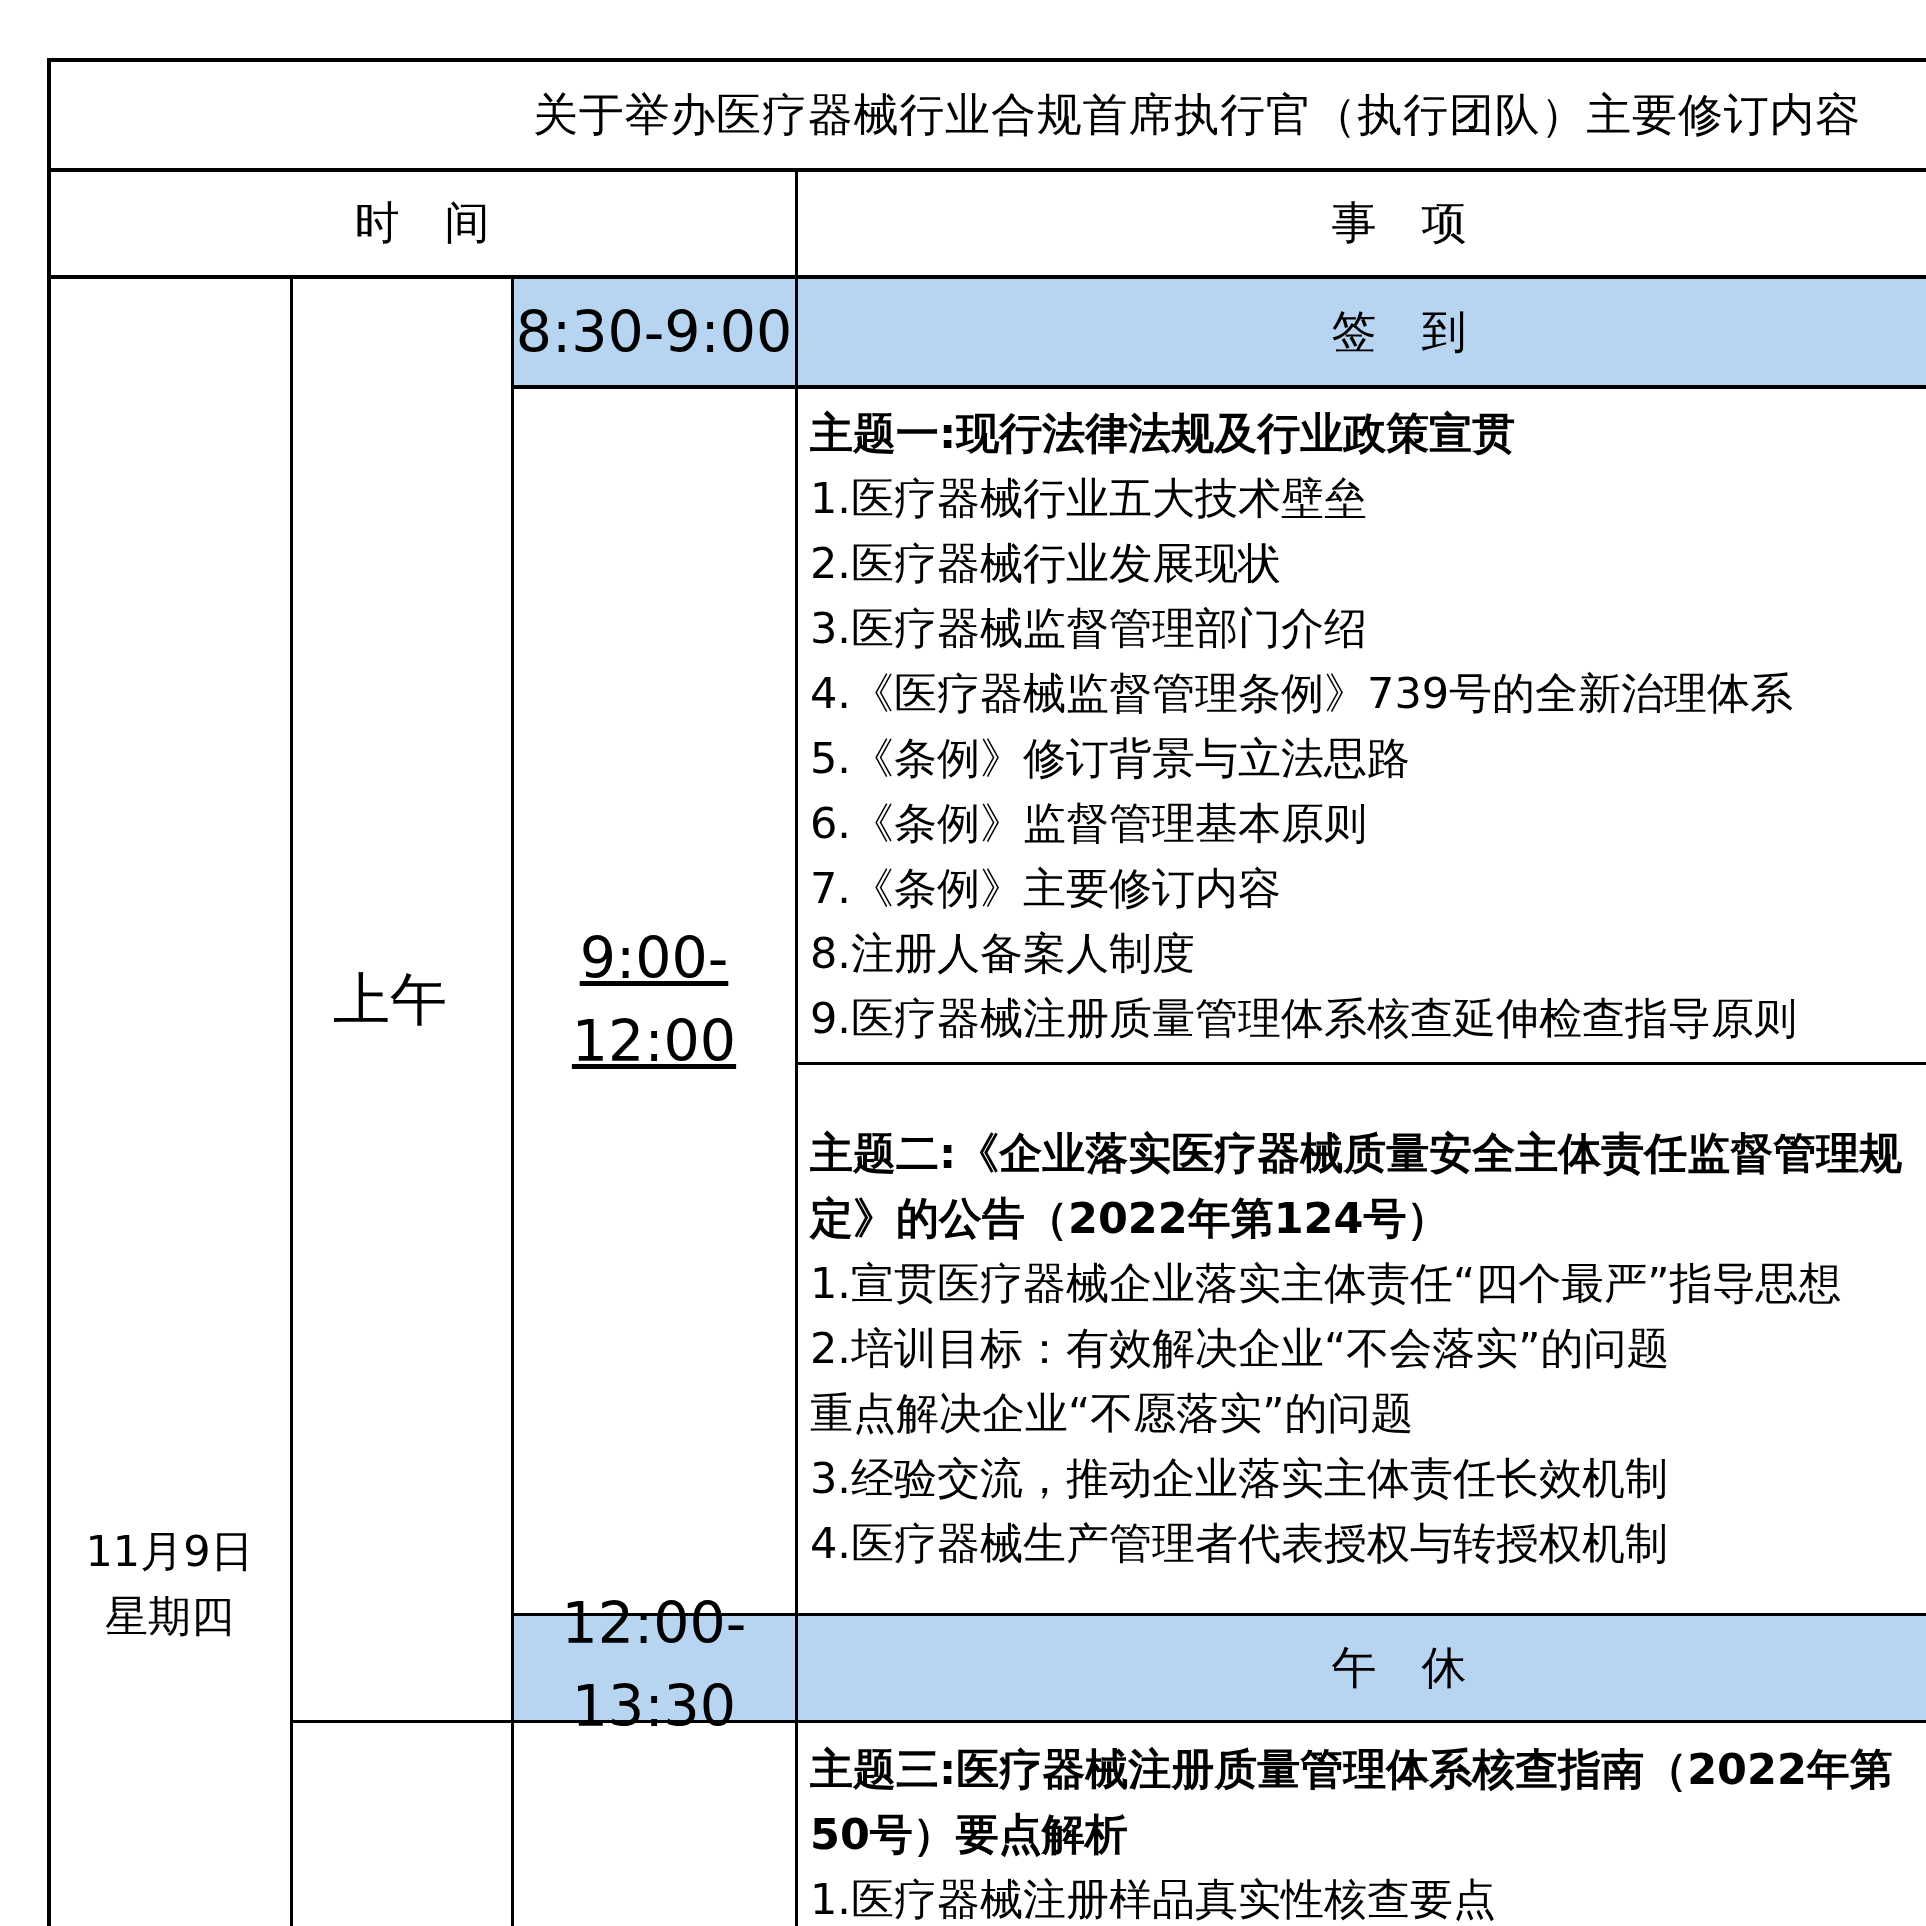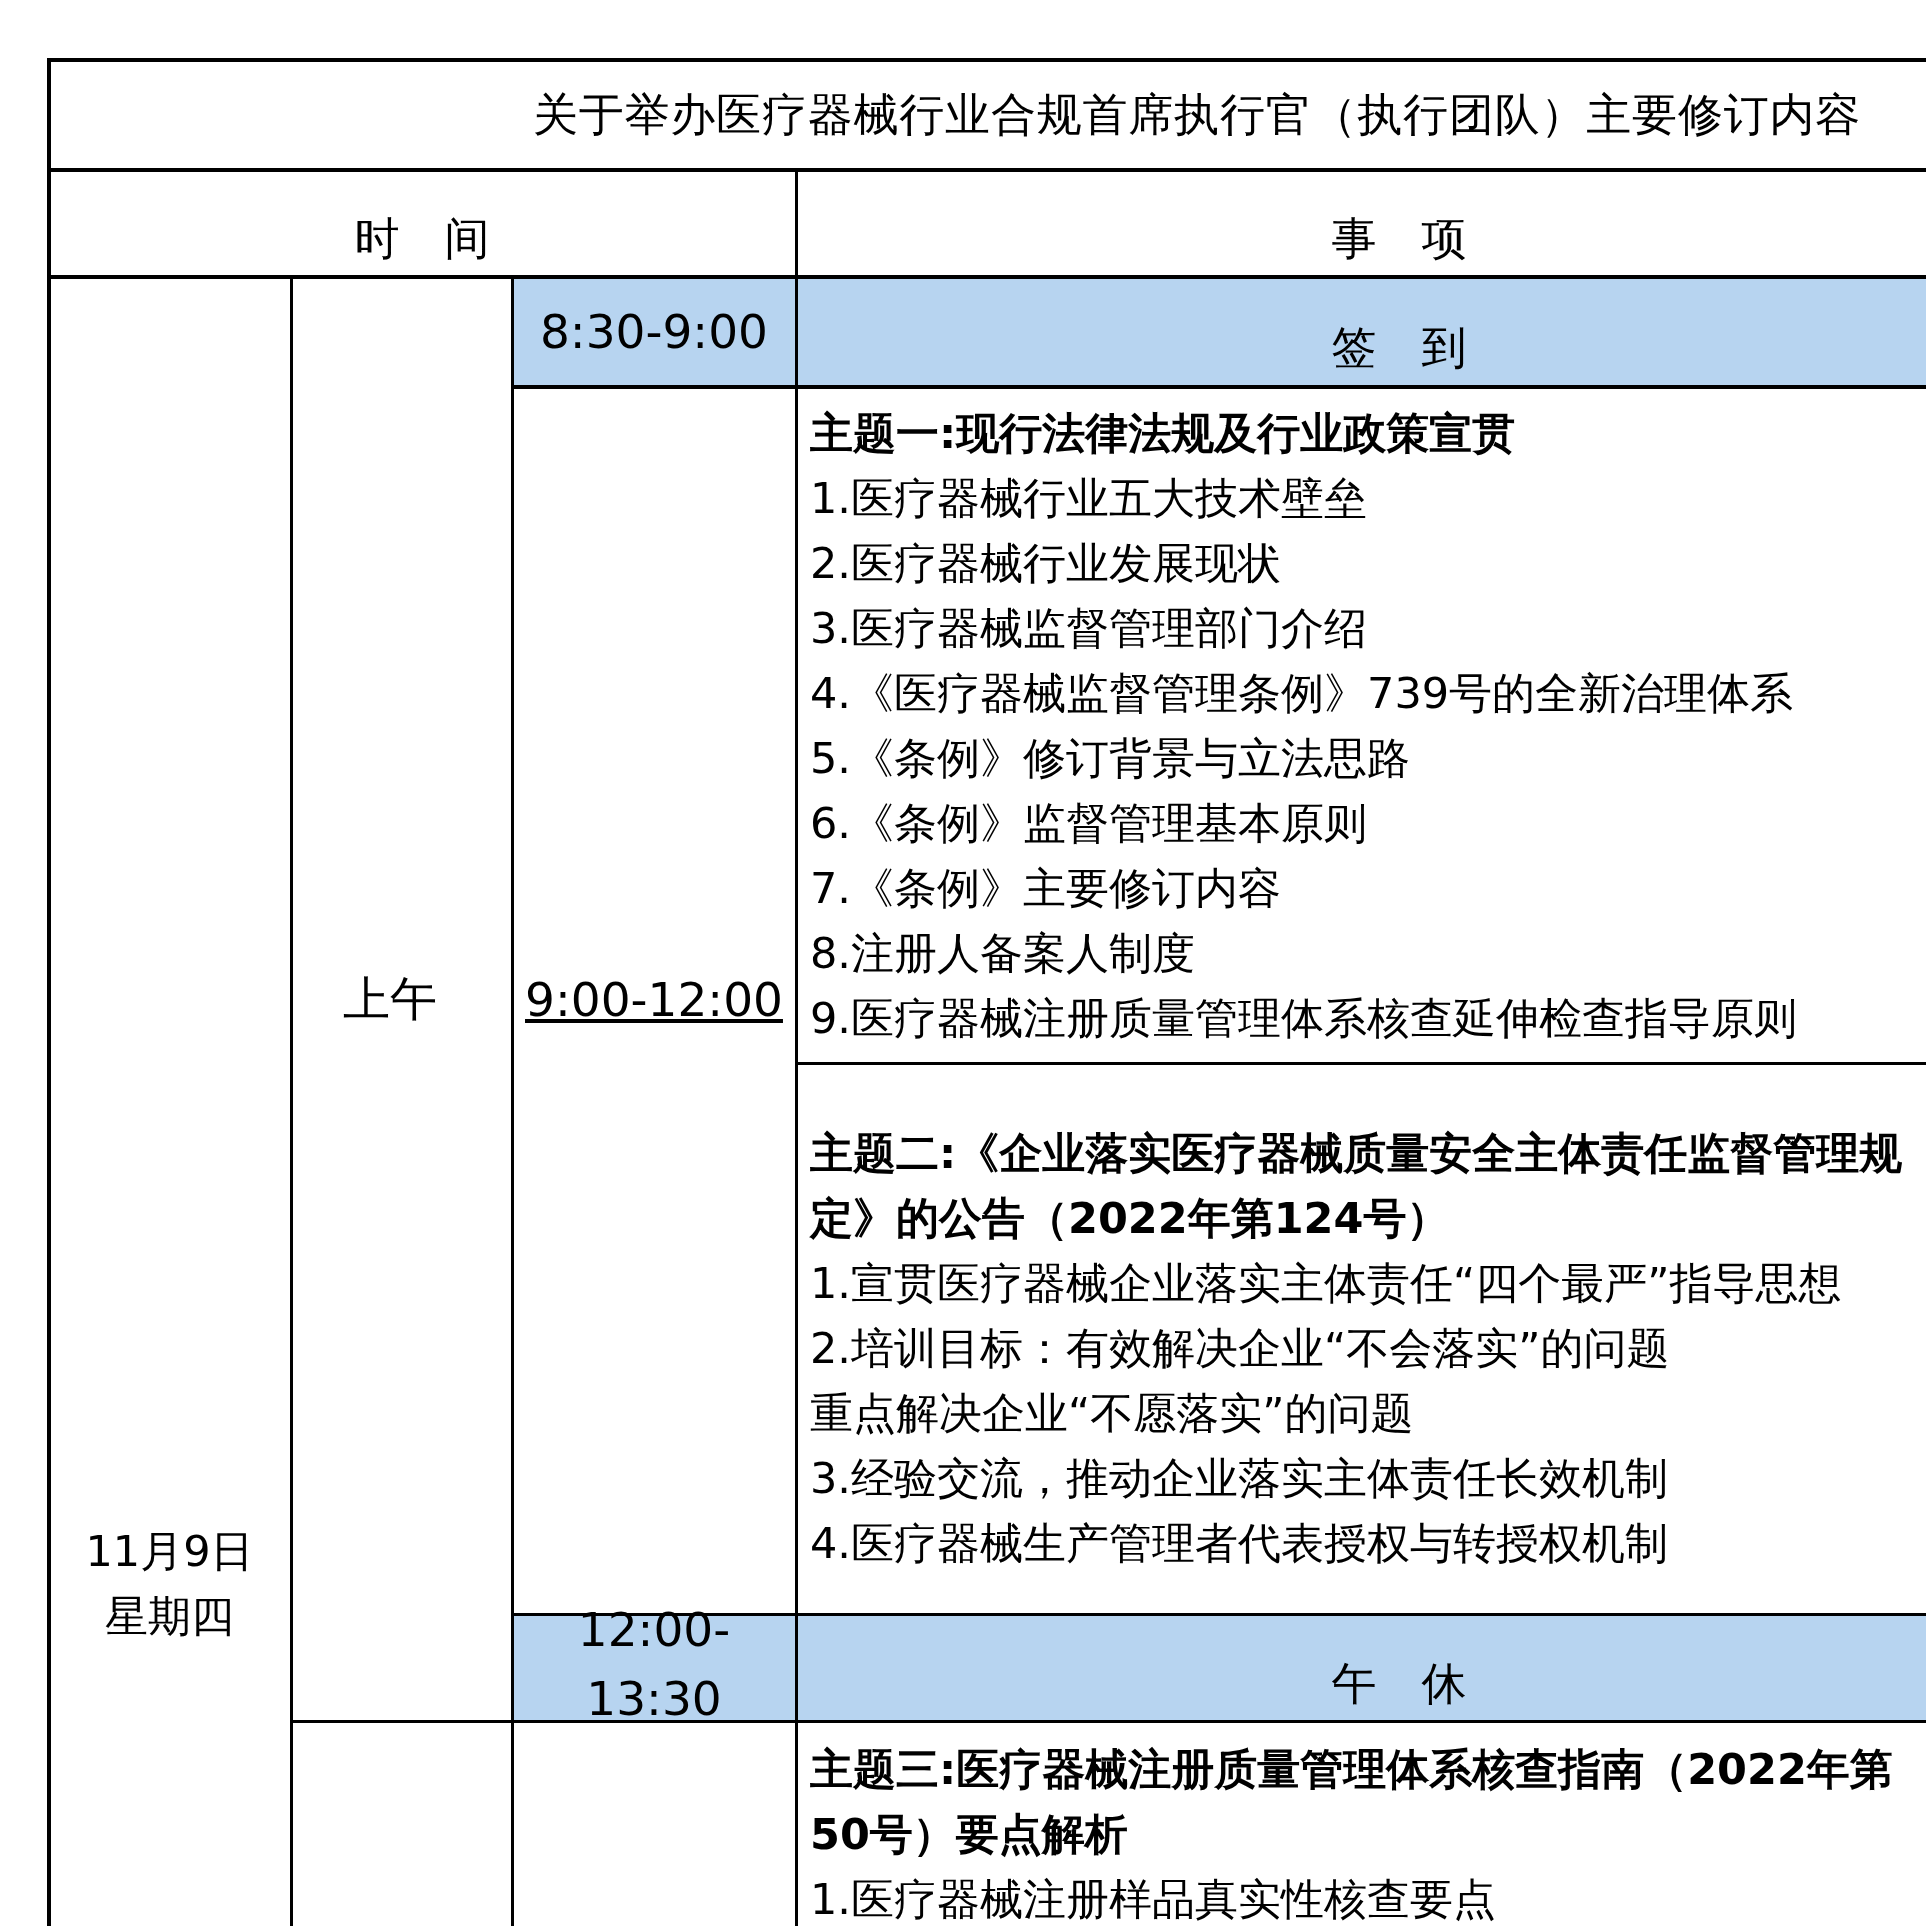--- a/index.html
+++ b/index.html
@@ -3,22 +3,22 @@
 <meta charset="utf-8">
 <style>
   html, body { margin:0; padding:0; background:#ffffff; }
   body { width:2406px; height:2963px; position:relative; overflow:hidden;
          font-family:"DejaVu Sans","Liberation Sans",sans-serif; color:#000; }
   .cell { position:absolute; box-sizing:border-box; display:flex; align-items:center; justify-content:center; text-align:center; }
   .blue { background:#b7d4f0; }
   .hl { position:absolute; background:#000; }
   .vl { position:absolute; background:#000; }
   .t-title { font-size:45px; letter-spacing:0.8px; }
-  .t-head { font-size:45px;margin-top:16px; }
-  .t-norm { font-size:47px; line-height:1.45;align-items:center; }
+  .t-head { font-size:45px; }
+  .t-norm { font-size:57px; line-height:1.45;align-items:center; }
   .content { position:absolute; box-sizing:border-box; padding:15.4px 13px; font-size:43px; line-height:65px; }
   .content .theme { font-weight:bold; }
   .content .line { white-space:nowrap; }
   .multi { flex-direction:column; line-height:65px; font-size:43px; }
 </style>
 </head>
 <body>
 
 <div class="cell blue" style="left:512px;top:277px;width:1834px;height:110px;"></div>
 <div class="cell blue" style="left:512px;top:1614px;width:1834px;height:108px;"></div>

